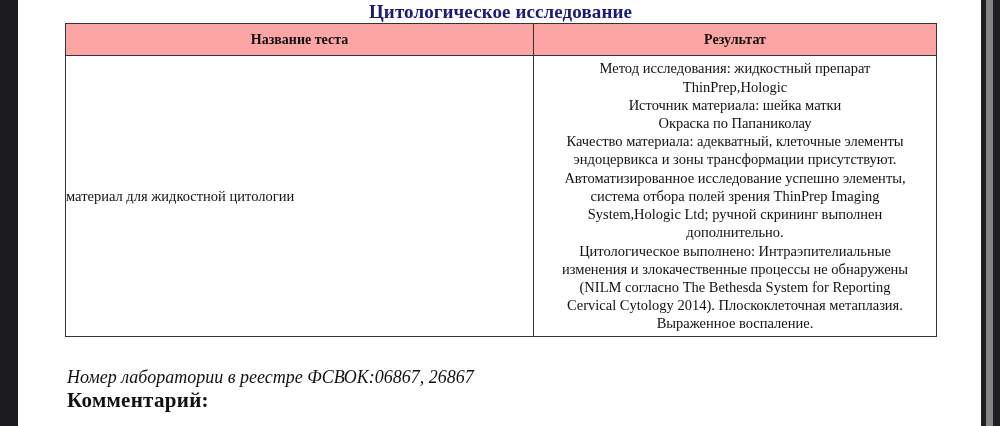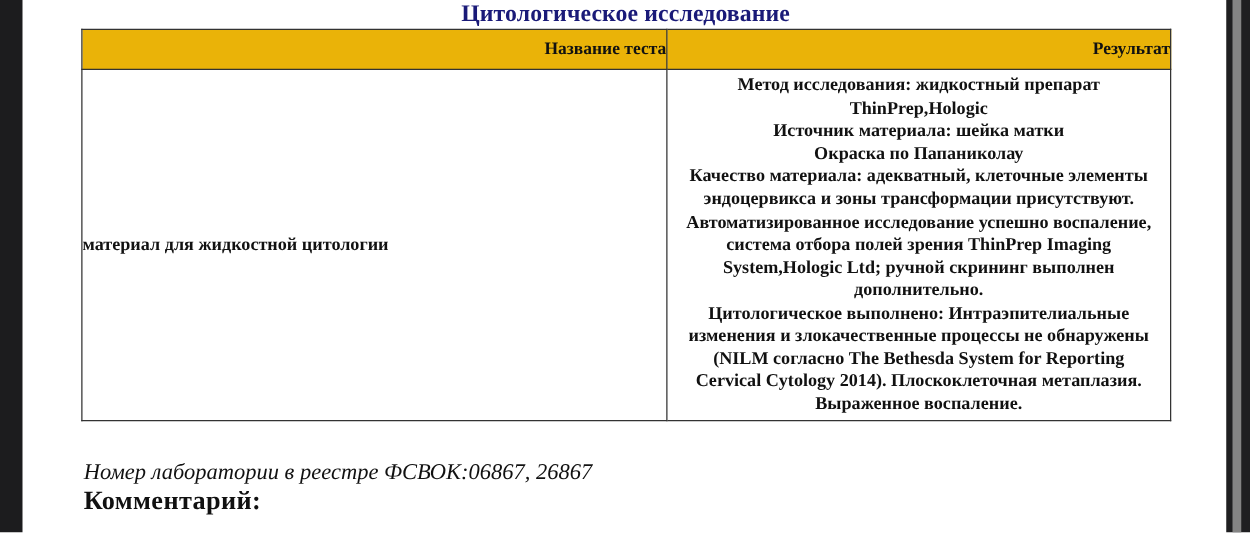--- a/index.html
+++ b/index.html
@@ -22,24 +22,23 @@
     position: absolute; left: 65px; width: 871px; top: 0px; height: 23px;
     text-align: center; font-weight: bold; font-size: 19px; line-height: 24px;
     color: #1a1a78; letter-spacing: 0.1px;
   }
   table.res {
     position: absolute; left: 65px; top: 23px; width: 871px;
     border-collapse: collapse; table-layout: fixed;
   }
   table.res th, table.res td {
     border: 1.5px solid #333;
-    font-weight: bold;
   }
   table.res th {
-    background: #eab308; height: 31px; font-size: 14px; font-weight: bold; text-align: right;
+    background: #fca5a5; height: 31px; font-size: 14px; font-weight: bold; text-align: center;
     padding: 0;
   }
   table.res td {
     font-size: 14.5px; vertical-align: middle; padding: 0;
   }
   td.name-cell { padding-left: 2px; height: 280px; }
   td.result-cell { text-align: center; line-height: 18.2px; padding: 2px 2px 0 2px; }
   .result-line { display: block; white-space: nowrap; }
   .lab-number {
     position: absolute; left: 67px; top: 367px; font-size: 18px; font-style: italic;
@@ -72,21 +71,21 @@
   <tbody>
     <tr>
       <td class="name-cell">материал для жидкостной цитологии</td>
       <td class="result-cell">
         <span class="result-line">Метод исследования: жидкостный препарат</span>
         <span class="result-line">ThinPrep,Hologic</span>
         <span class="result-line">Источник материала: шейка матки</span>
         <span class="result-line">Окраска по Папаниколау</span>
         <span class="result-line">Качество материала: адекватный, клеточные элементы</span>
         <span class="result-line">эндоцервикса и зоны трансформации присутствуют.</span>
-        <span class="result-line">Автоматизированное исследование успешно воспаление,</span>
+        <span class="result-line">Автоматизированное исследование успешно элементы,</span>
         <span class="result-line">система отбора полей зрения ThinPrep Imaging</span>
         <span class="result-line">System,Hologic Ltd; ручной скрининг выполнен</span>
         <span class="result-line">дополнительно.</span>
         <span class="result-line">Цитологическое выполнено: Интраэпителиальные</span>
         <span class="result-line">изменения и злокачественные процессы не обнаружены</span>
         <span class="result-line">(NILM согласно The Bethesda System for Reporting</span>
         <span class="result-line">Cervical Cytology 2014). Плоскоклеточная метаплазия.</span>
         <span class="result-line">Выраженное воспаление.</span>
       </td>
     </tr>

